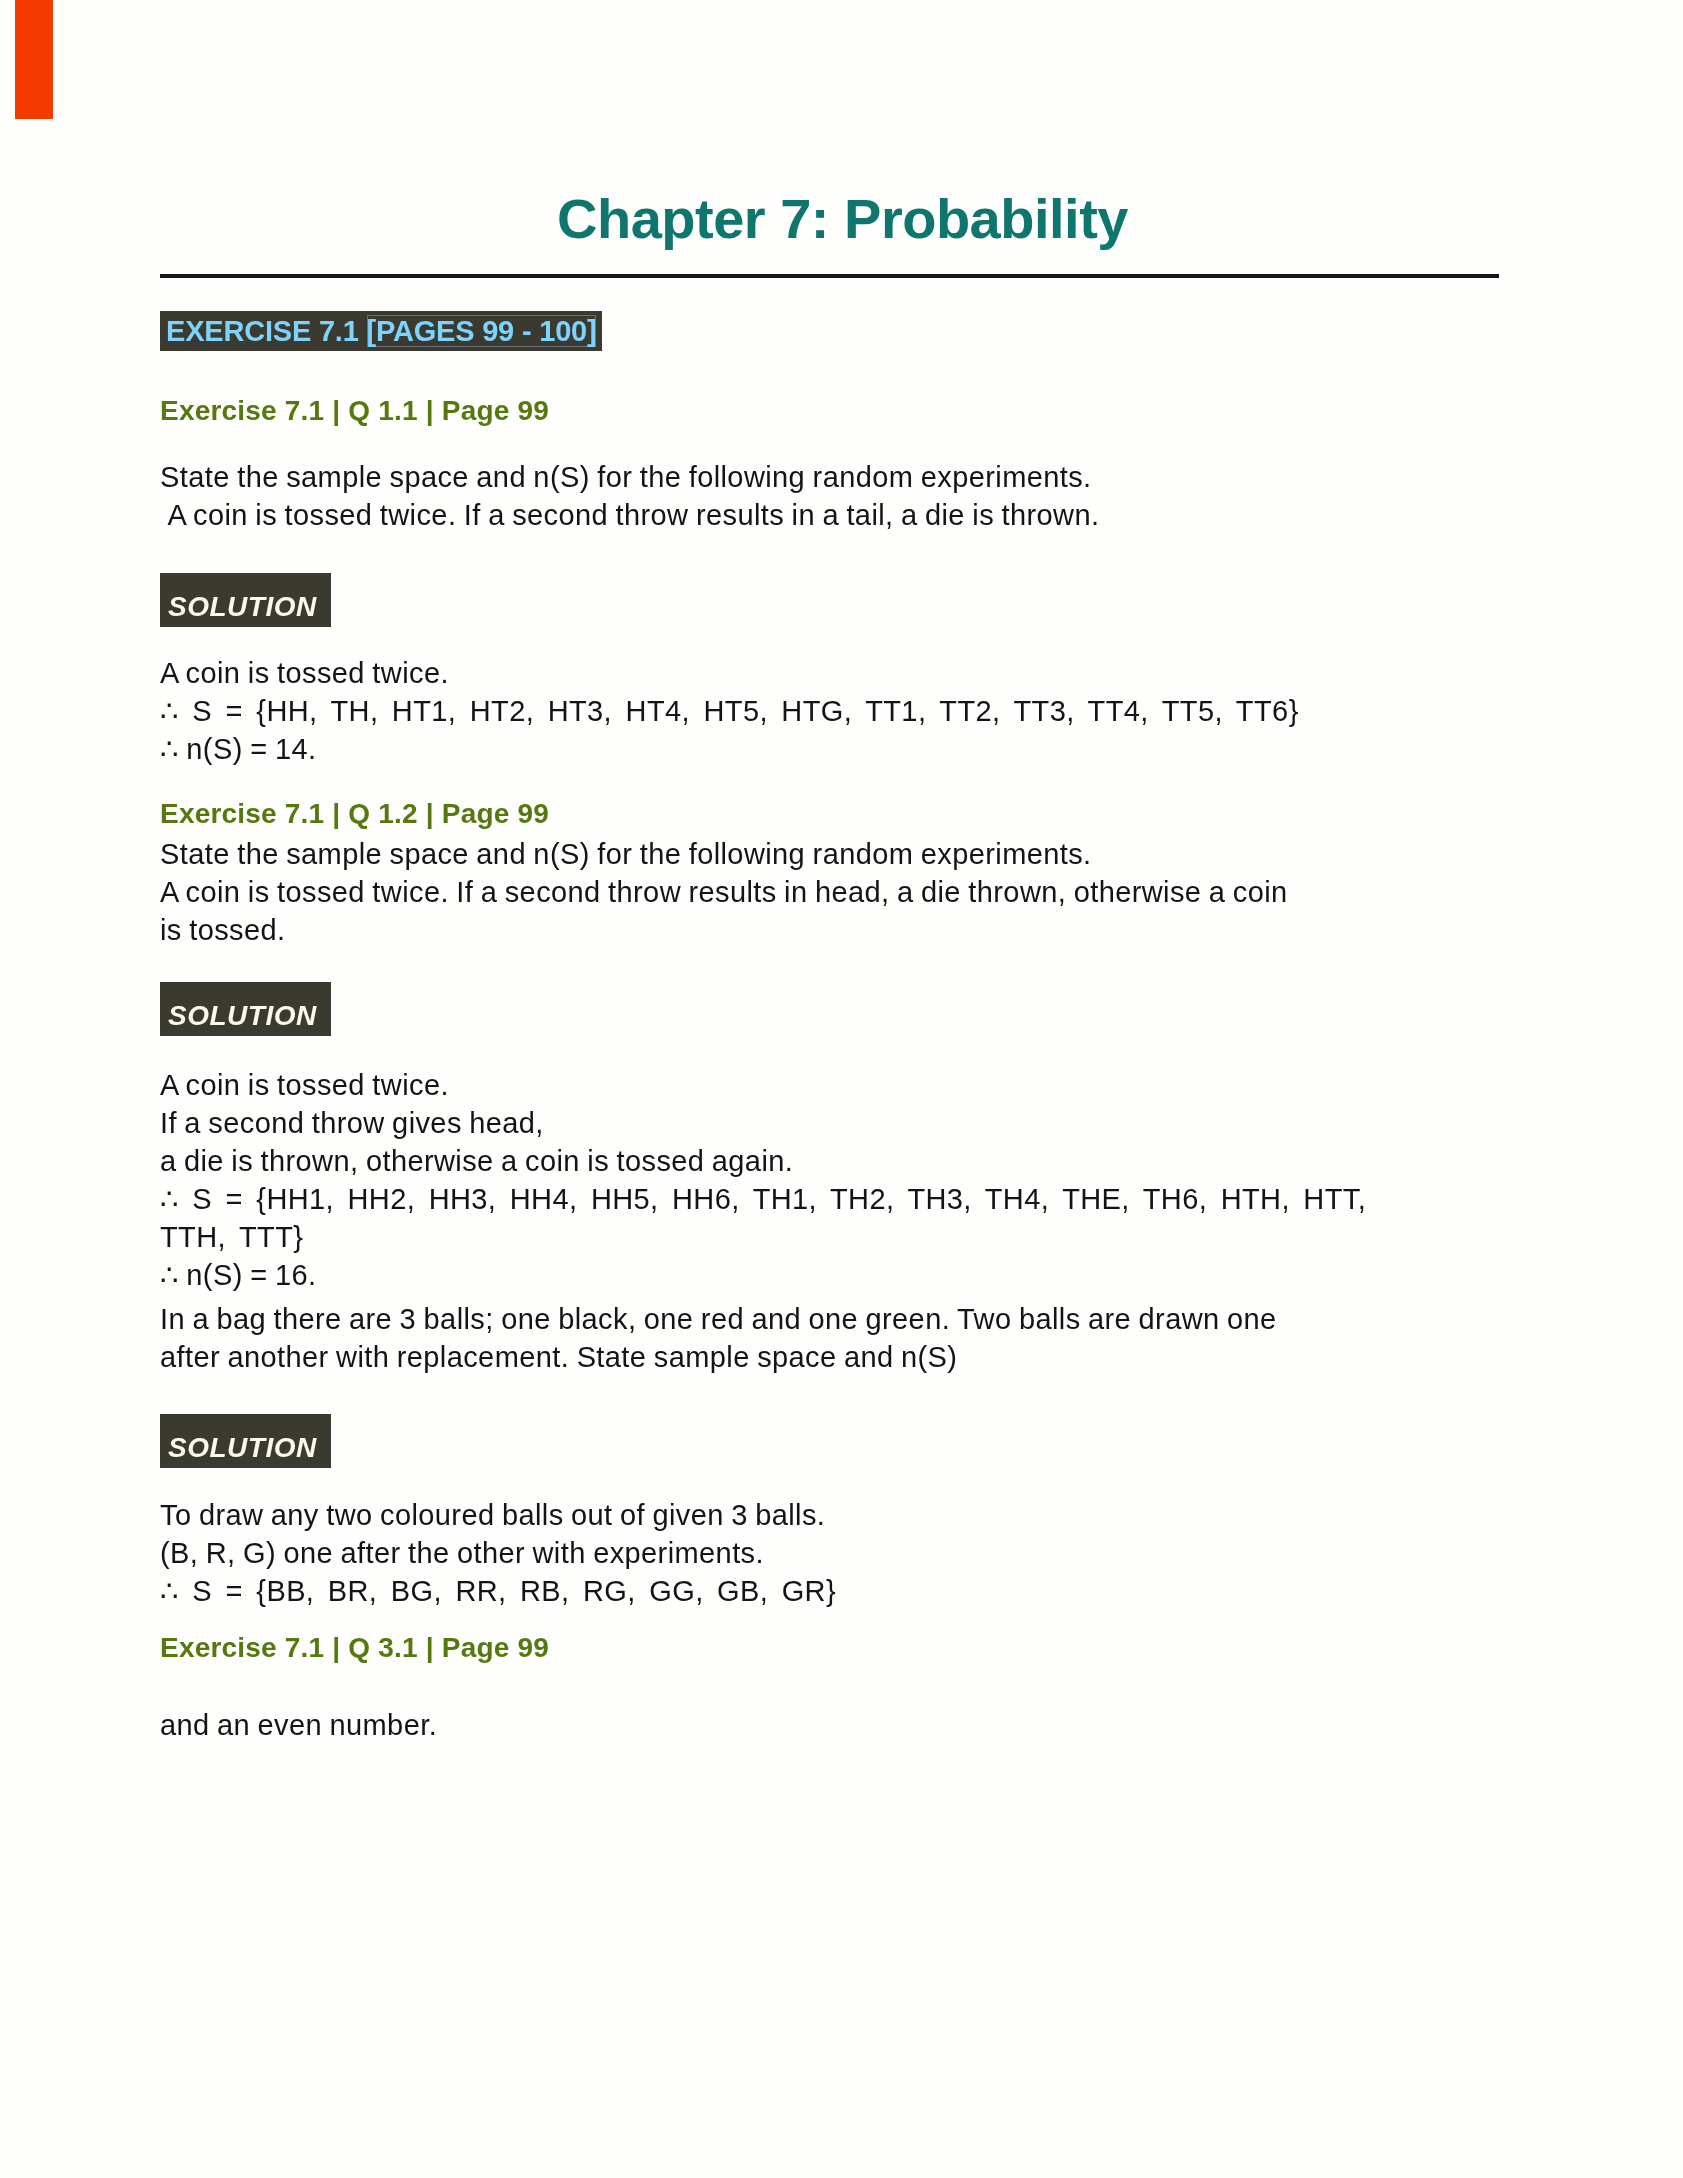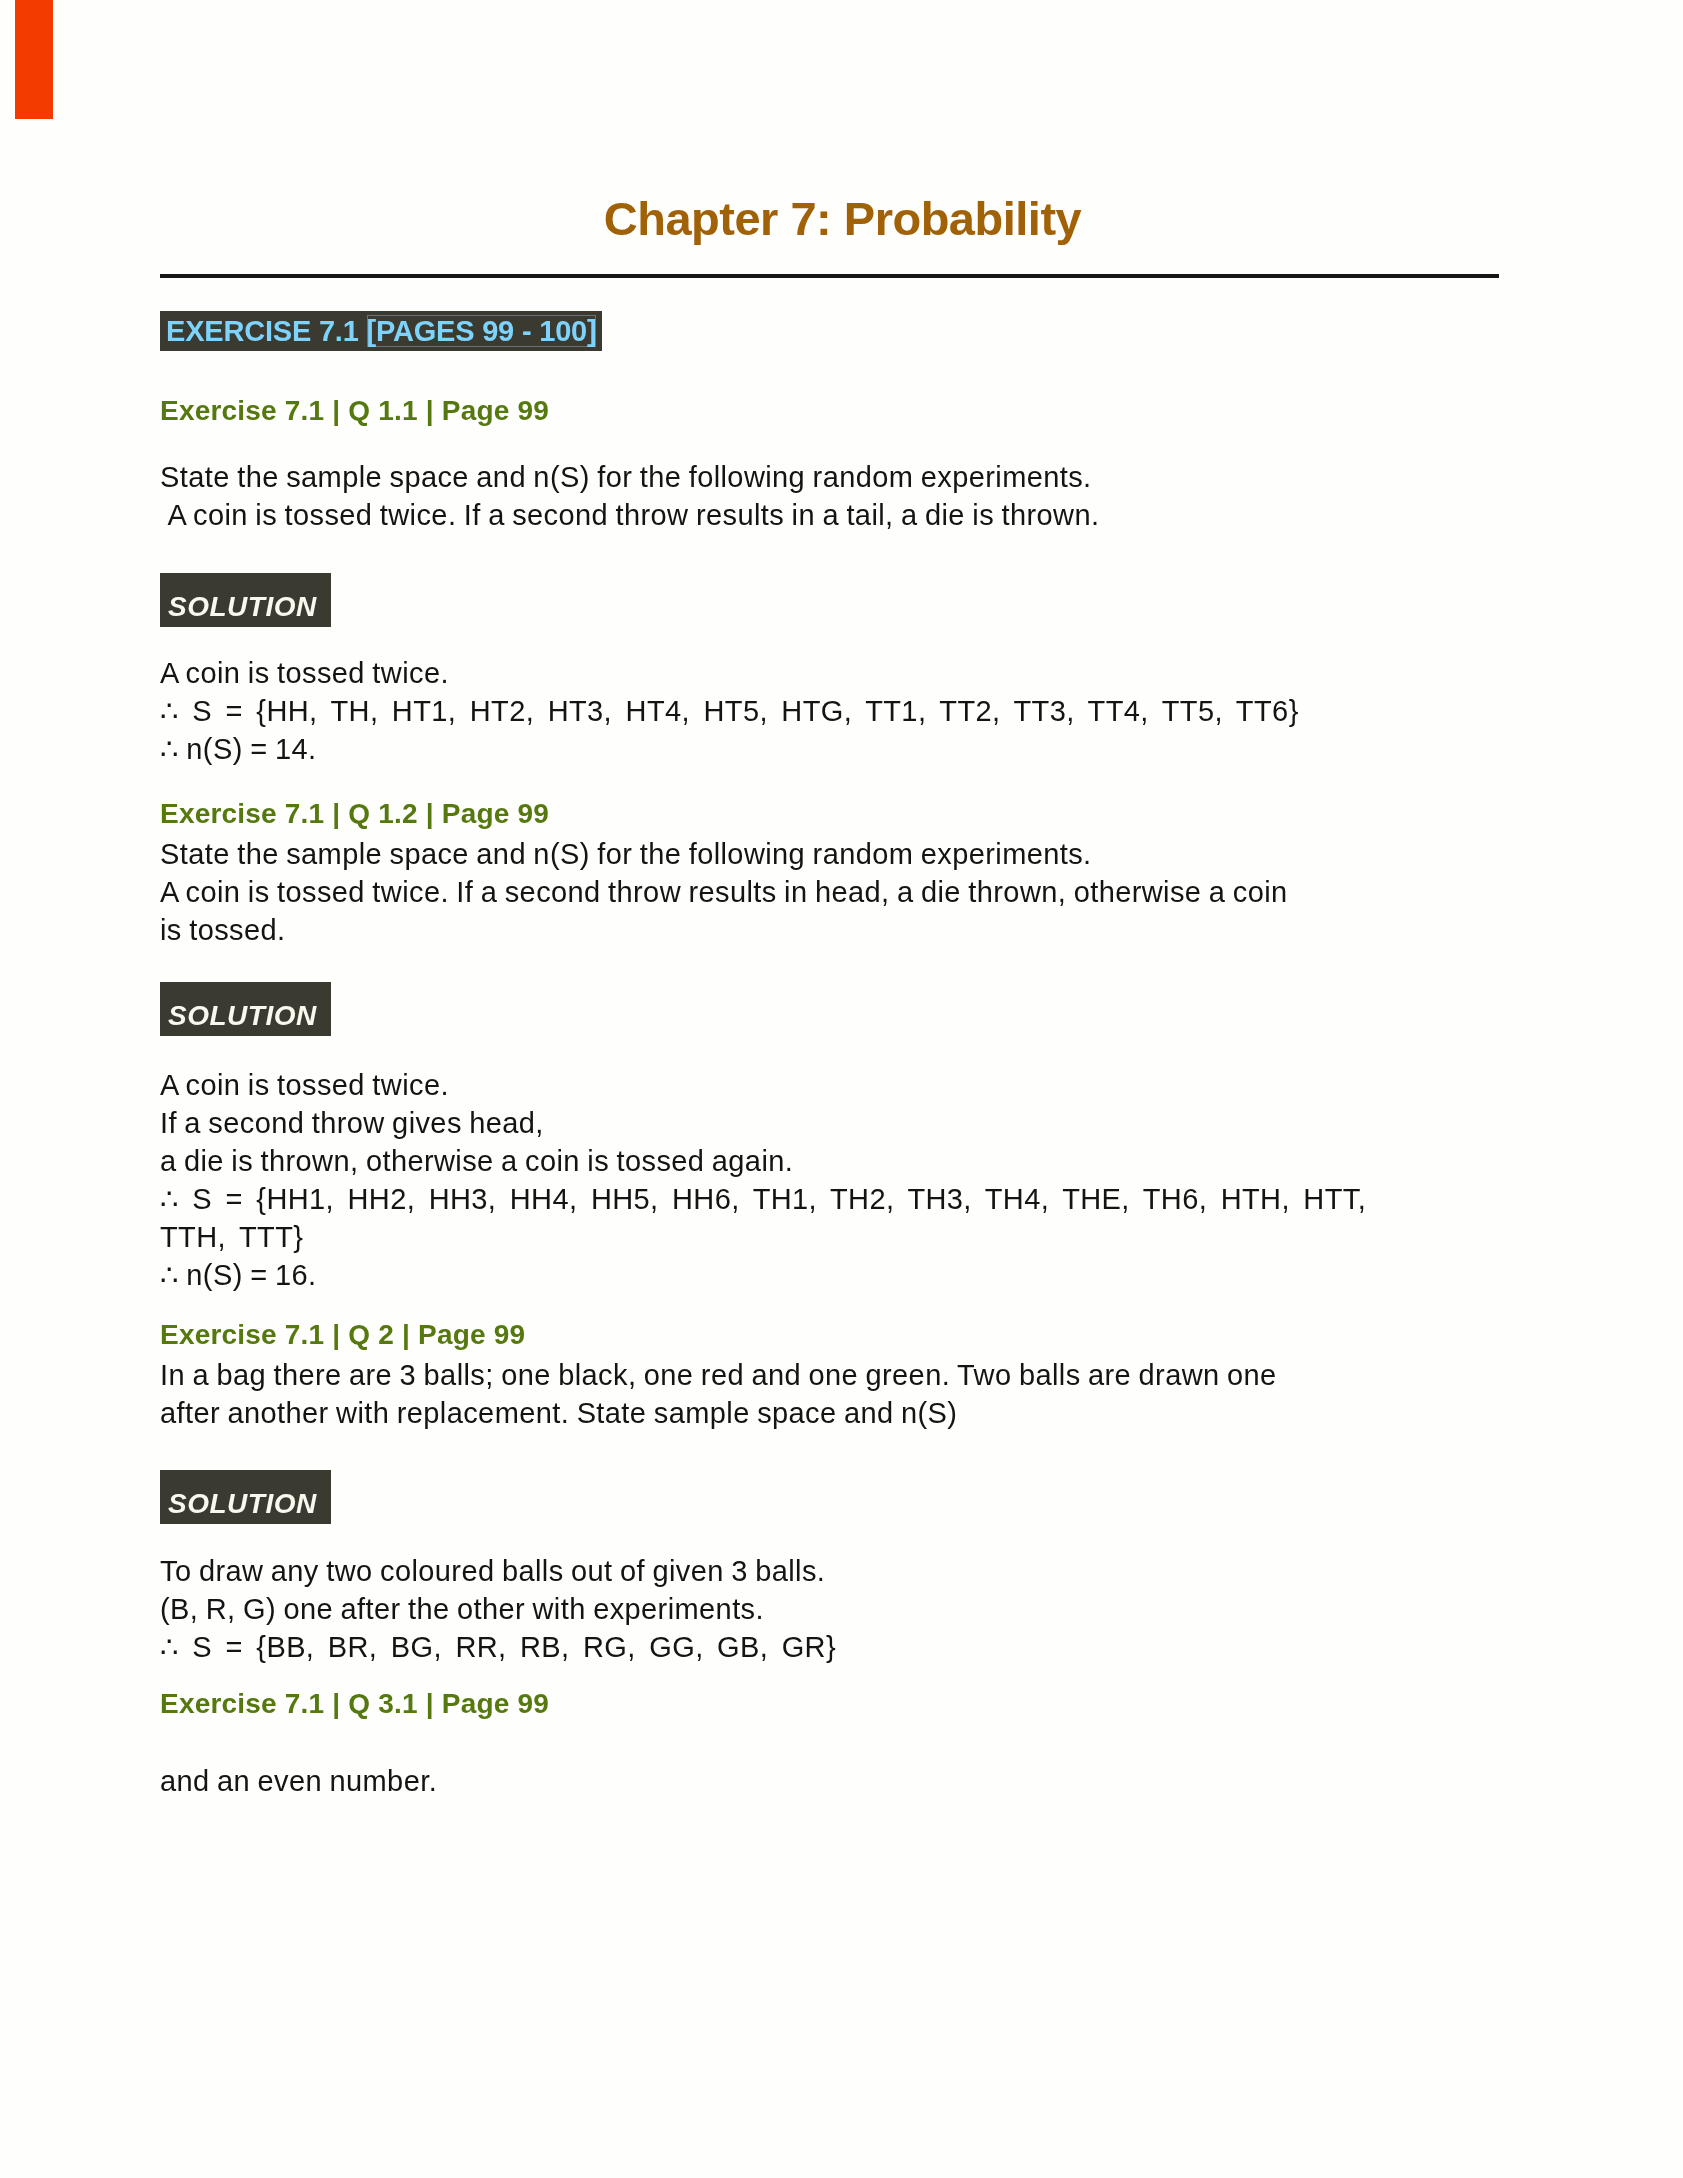--- a/index.html
+++ b/index.html
@@ -5,21 +5,21 @@
   html,body{margin:0;padding:0;}
   body{
     width:1683px;height:2178px;position:relative;overflow:hidden;
     background:#fefefc;color:#141414;
     font-family:"Liberation Sans", sans-serif;
   }
   .corner-bar{position:absolute;left:15px;top:0;width:38px;height:119px;background:var(--red,#f33b00);}
   .content{padding:0 158px 0 160px;}
   .doc-title{
     margin:194px 0 0 0;text-align:center;
-    font-size:47px;font-weight:bold;line-height:50px;color:#a16207;letter-spacing:-0.5px;
+    font-size:56px;font-weight:bold;line-height:50px;color:#0f766e;letter-spacing:-0.5px;
   }
   .rule{height:4px;background:var(--rule,#161616);width:1339px;margin-top:30px;}
   .banner-row{margin-top:33px;}
   .banner{
     display:inline-block;background:var(--badge,#3a3a31);color:#7dd3fc;
     font-size:29px;font-weight:bold;line-height:40px;padding:0 6px;letter-spacing:-0.2px;
   }
   .banner span{white-space:pre;}
   .banner .bracket{box-shadow:inset 0 0 0 1px rgba(170,180,205,0.45);}
   .qhead{
@@ -77,21 +77,20 @@
   </div>
   <div style="margin-top:30px">
     <div class="bline">A coin is tossed twice.</div>
     <div class="bline">If a second throw gives head,</div>
     <div class="bline">a die is thrown, otherwise a coin is tossed again.</div>
     <div class="bline set-line">∴ S = {HH1, HH2, HH3, HH4, HH5, HH6, TH1, TH2, TH3, TH4, THE, TH6, HTH, HTT,</div>
     <div class="bline set-line">TTH, TTT}</div>
     <div class="bline">∴ n(S) = 16.</div>
   </div>
 
-  <div class="qhead" style="margin-top:26px">Exercise 7.1 | Q 2 | Page 99</div>
   <div style="margin-top:6px">
     <div class="bline">In a bag there are 3 balls; one black, one red and one green. Two balls are drawn one</div>
     <div class="bline">after another with replacement. State sample space and n(S)</div>
   </div>
   <div class="sol-row" style="margin-top:38px">
     <span class="sol-badge">SOLUTION</span>
   </div>
   <div style="margin-top:28px">
     <div class="bline">To draw any two coloured balls out of given 3 balls.</div>
     <div class="bline">(B, R, G) one after the other with experiments.</div>

